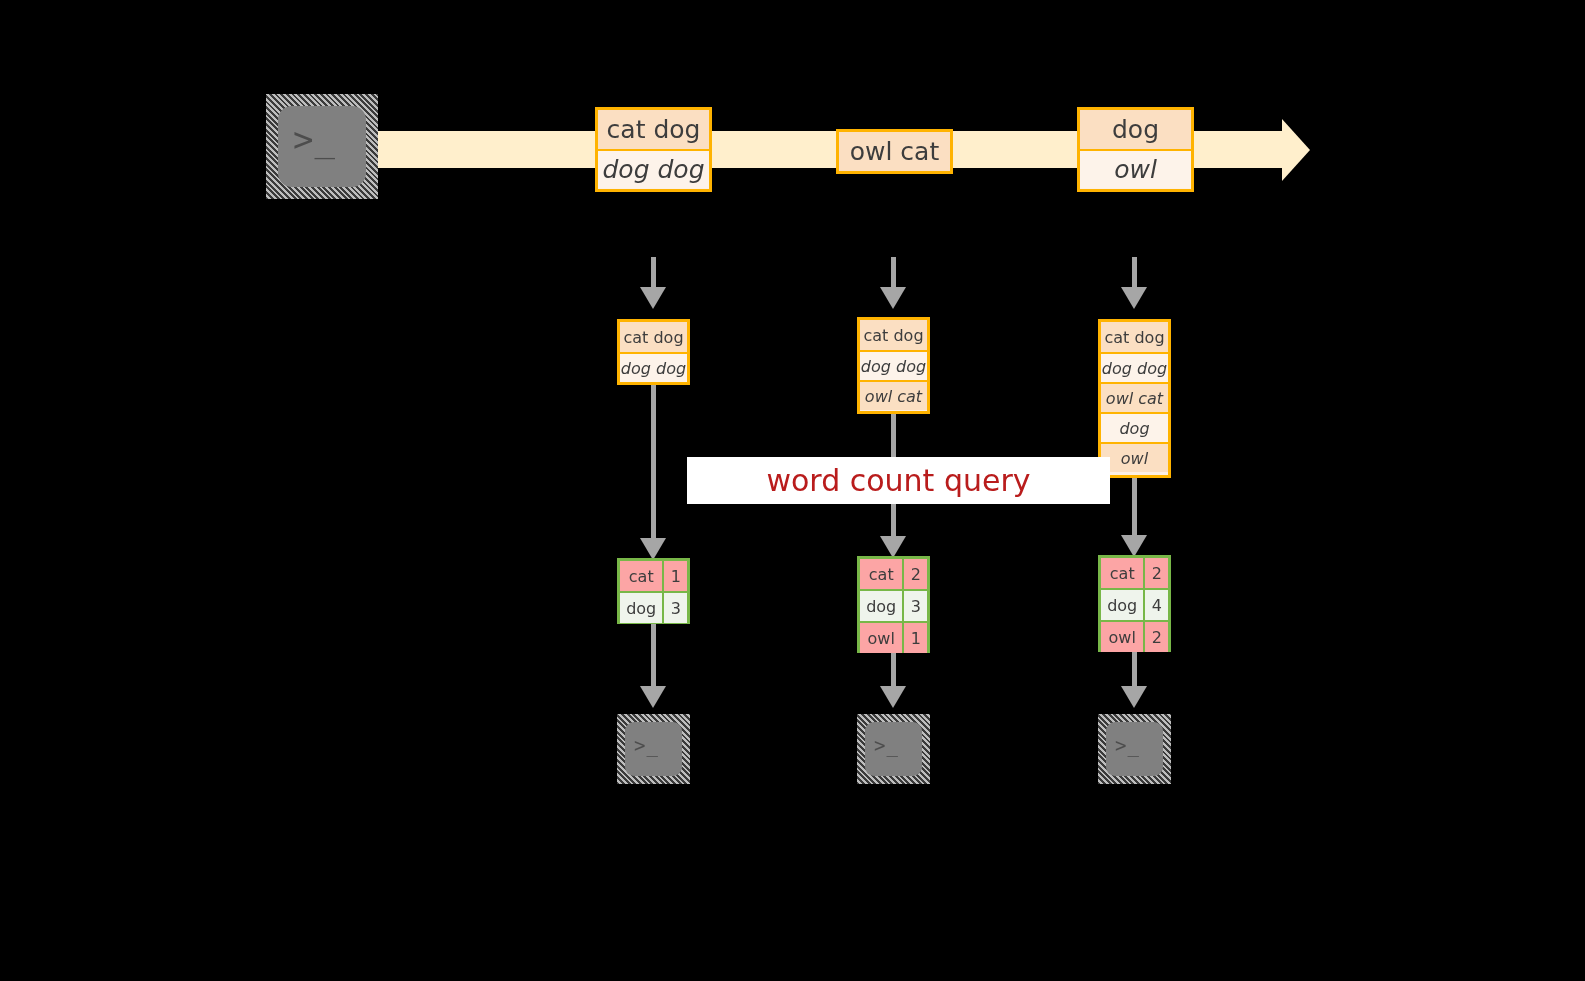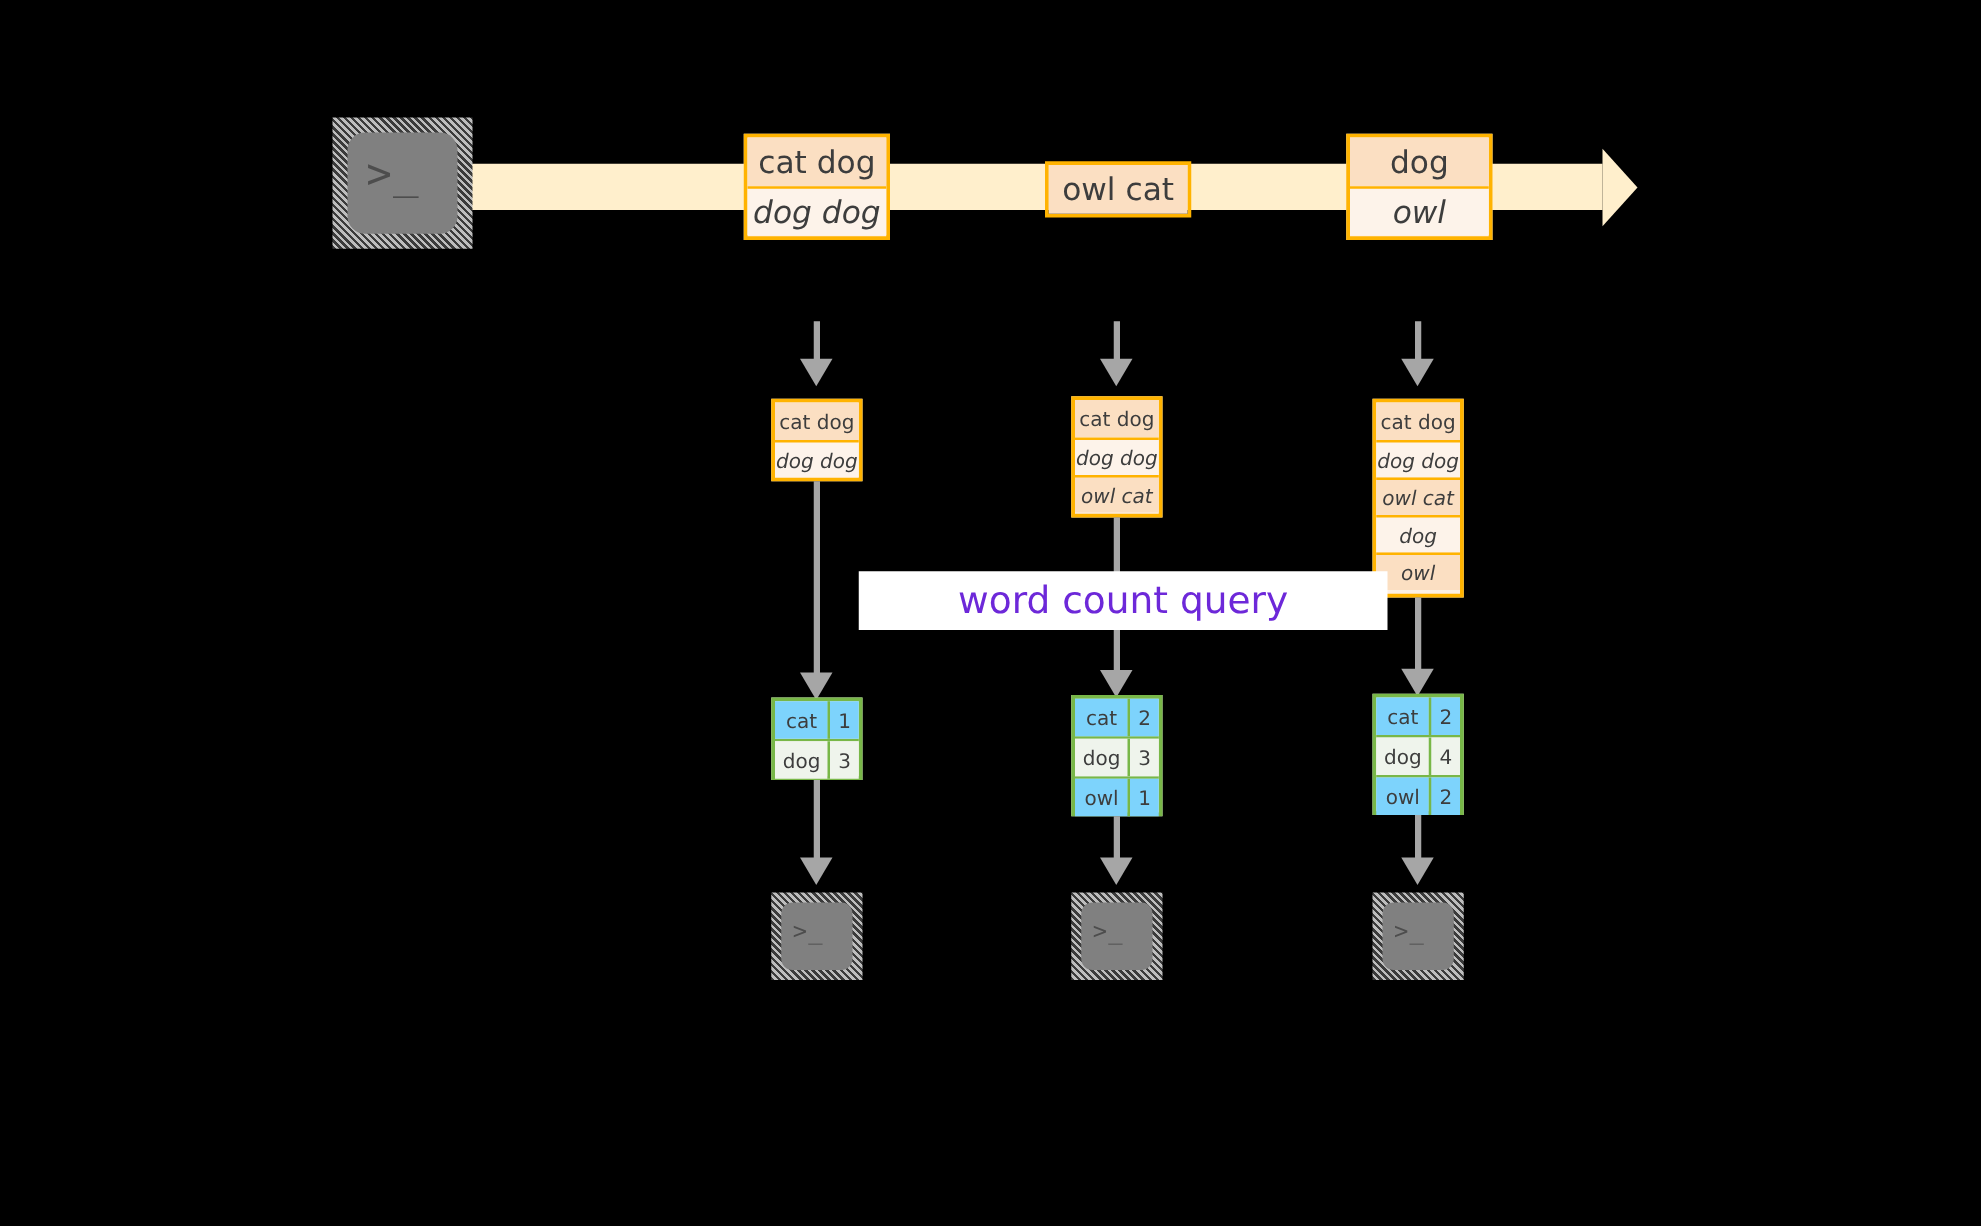--- a/index.html
+++ b/index.html
@@ -100,21 +100,21 @@
     box-sizing: border-box;
     display: flex;
     align-items: center;
     justify-content: center;
     color: #3d3d3d;
     font-size: 16px;
     white-space: nowrap;
   }
   .gbox .gcell.k { width: 49px; }
   .gbox .gcell.v { width: 28px; border-left: 2px solid #78b748; }
-  .gbox .grow.shade .gcell { background: #7dd3fc; }
+  .gbox .grow.shade .gcell { background: #fca5a5; }
   .gbox .grow.light .gcell { background: #eff4ec; }
 
   
   .vline {
     position: absolute;
     width: 5px;
     background: #a6a6a6;
   }
   .vdash {
     position: absolute;
@@ -132,21 +132,21 @@
 
   
   .qband {
     position: absolute;
     background: #ffffff;
     display: flex;
     align-items: center;
     justify-content: center;
   }
   .qband .qtext {
-    color: #6d28d9;
+    color: #b91c1c;
     font-size: 30px;
     white-space: nowrap;
   }
 </style>
 </head>
 <body>
 
 <div id="stage">
 
   <div class="band" style="left:365px; top:131px; width:917px; height:37px;"></div>

